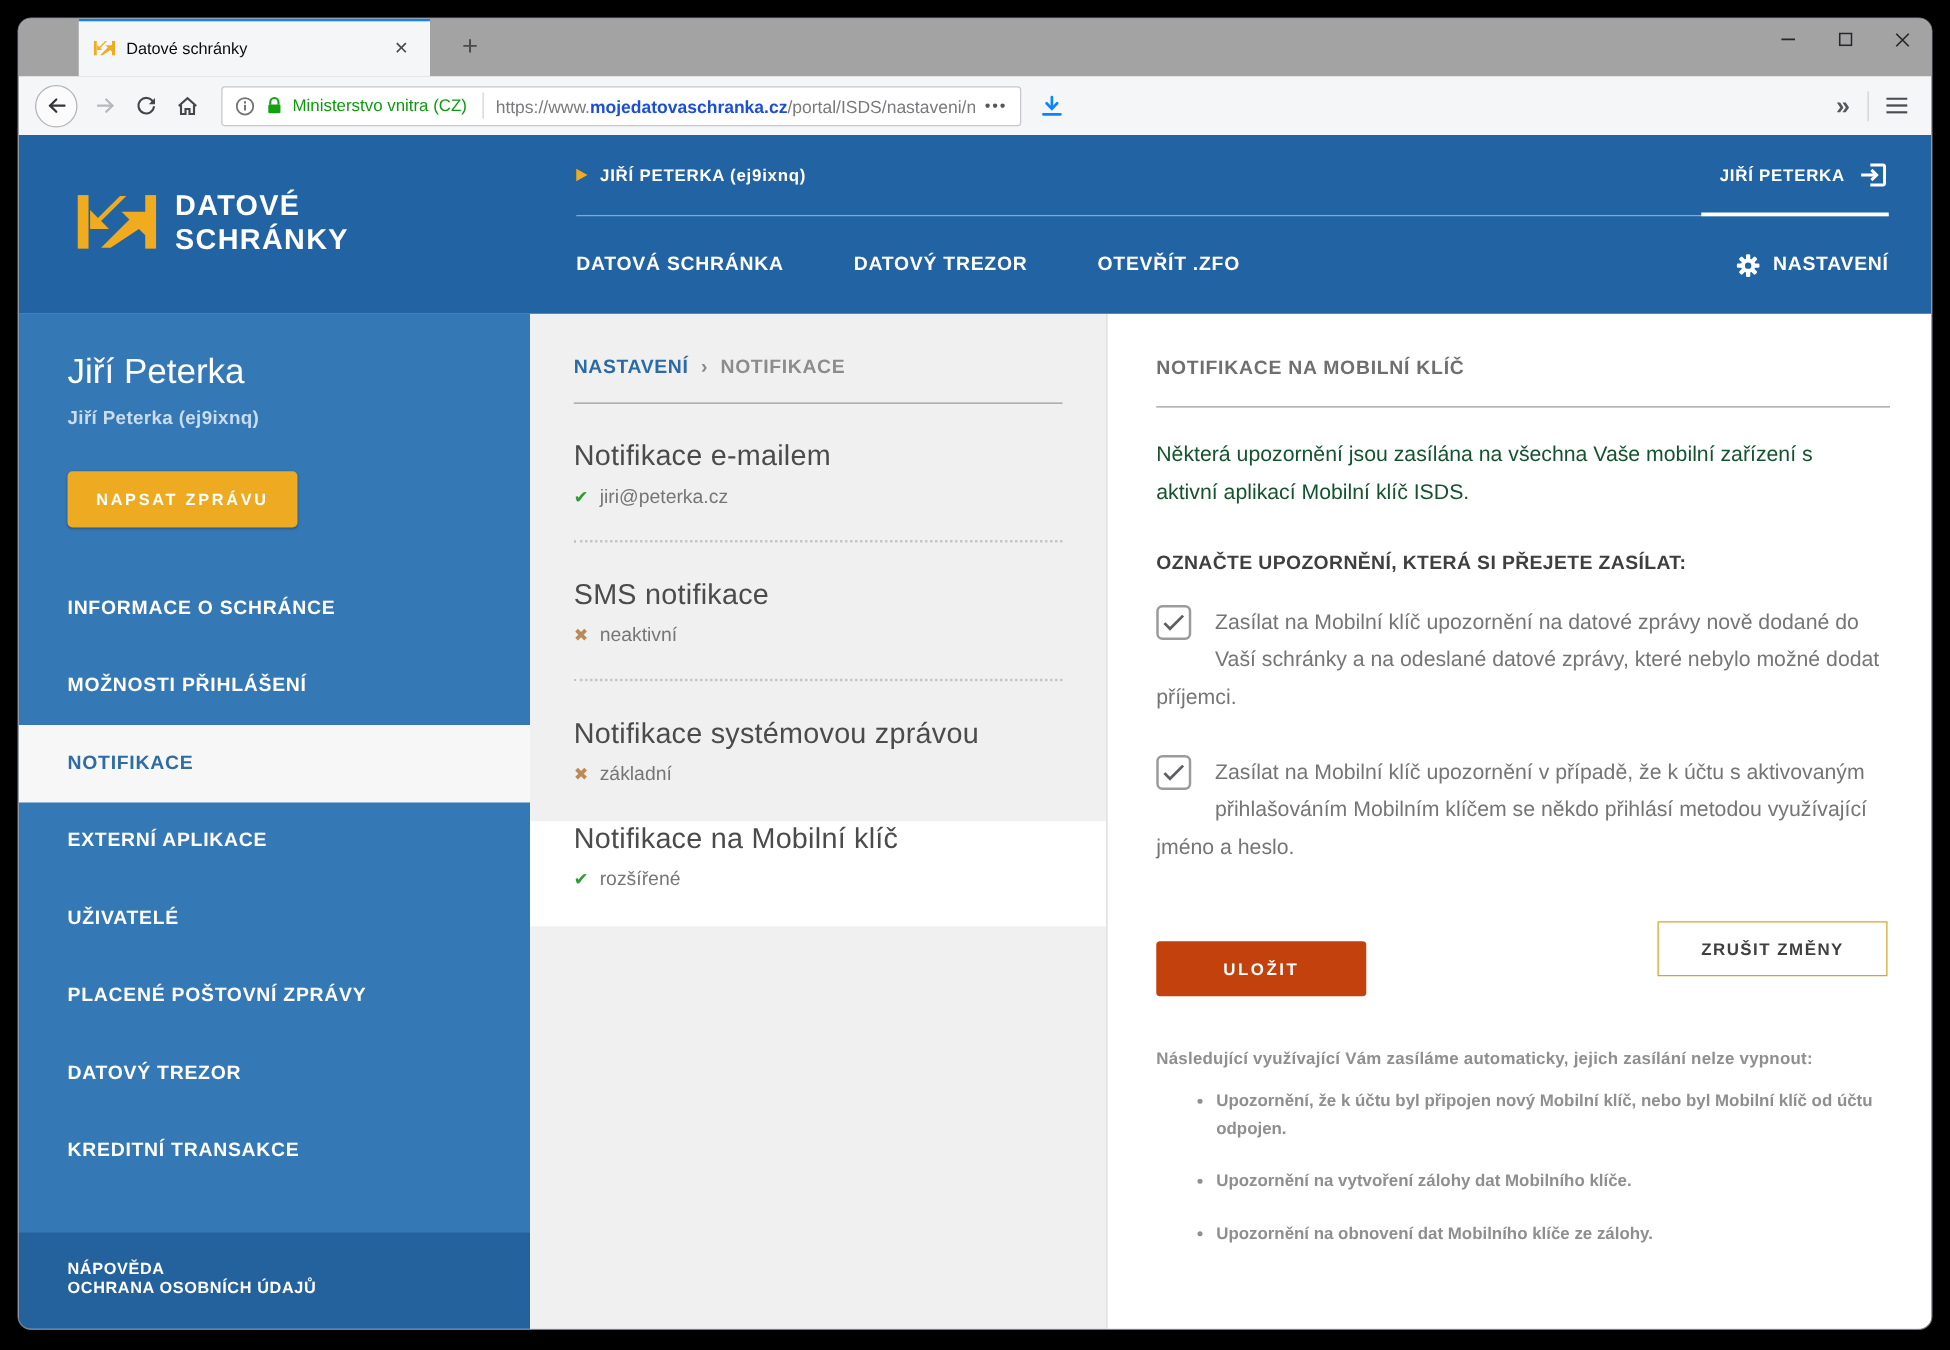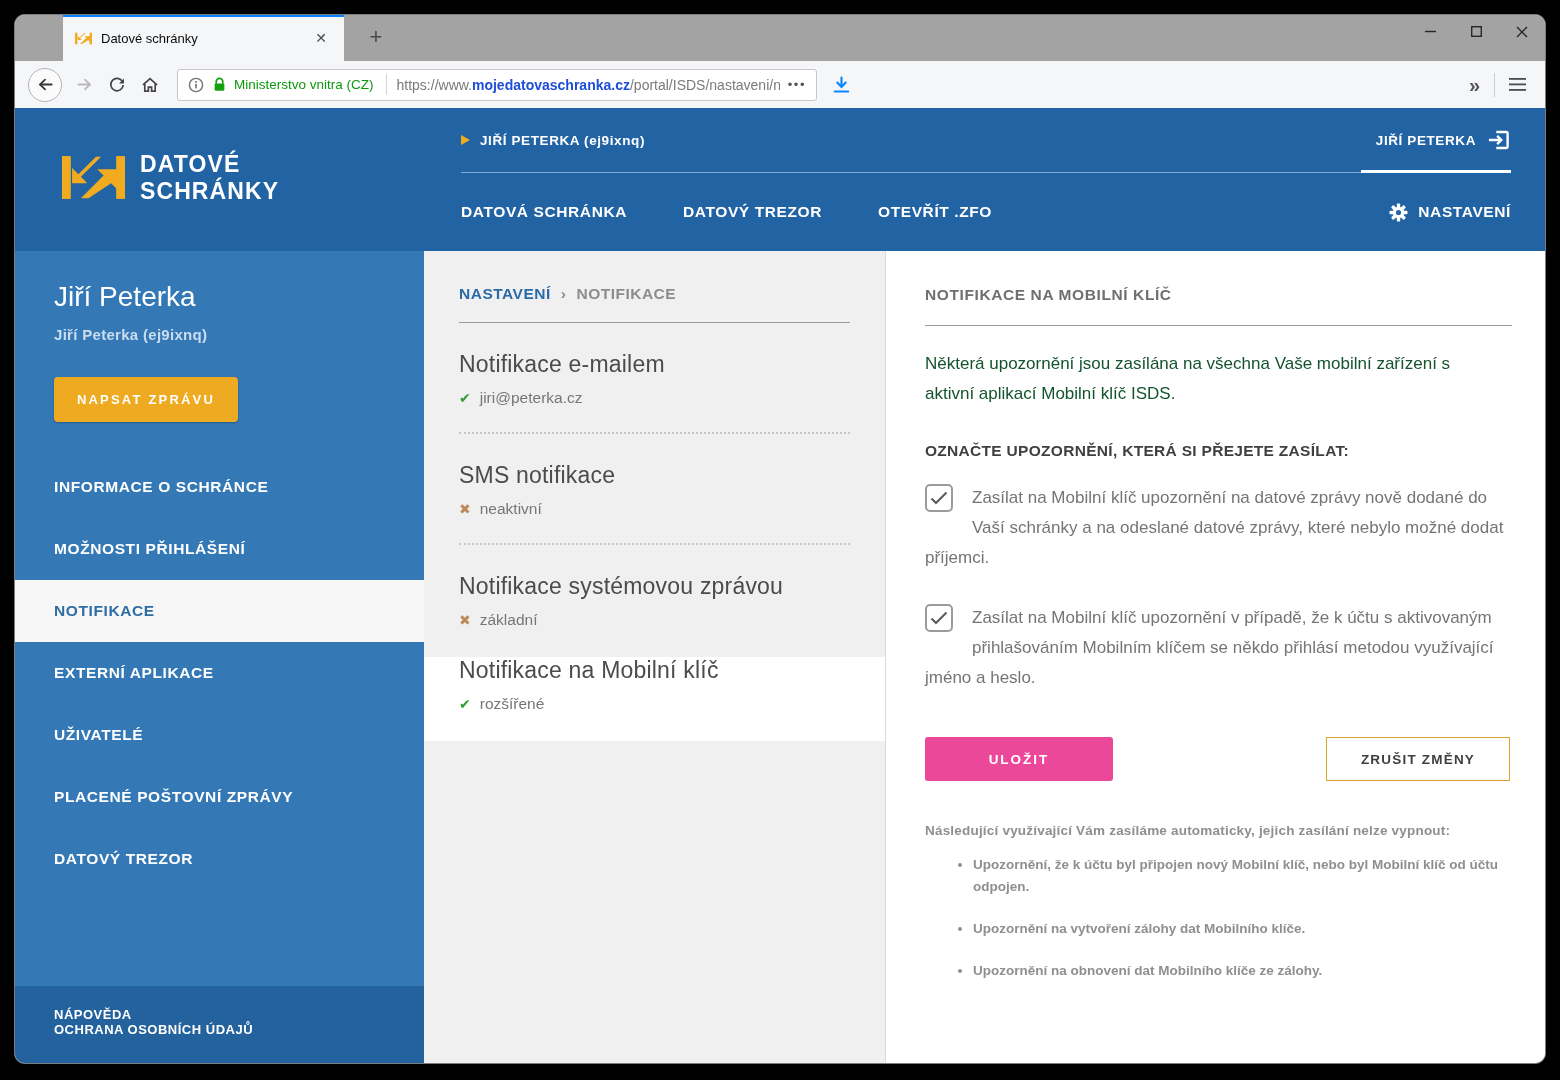--- a/index.html
+++ b/index.html
@@ -92,22 +92,22 @@
   .rc-title{padding-top:35px;font-size:15.5px;font-weight:bold;color:#6f6f6f;letter-spacing:.6px;}
   .rc-hr{margin-top:21px;height:1px;background:#9b9b9b;}
   .rc-intro{margin-top:23px;font-size:17px;color:#14532d;line-height:30px;max-width:572px;}
   .rc-select{margin-top:33px;font-size:15.5px;font-weight:bold;color:#3f3f3f;letter-spacing:.3px;}
   .rc-check{margin-top:23px;font-size:17px;color:#757575;line-height:30px;}
   .rc-check + .rc-check{margin-top:30px;}
   .cbox{float:left;width:28px;height:28px;border:2px solid #9b9b9b;border-radius:5px;background:#fff;
         margin:1px 19px 4px 0;position:relative;}
   .cbox svg{position:absolute;left:3px;top:5px;}
   .rc-buttons{clear:both;margin-top:44px;display:flex;justify-content:space-between;max-width:585px;}
-  .btn-save{width:188px;height:44px;background:#ec4899;border-radius:3px;color:#fff;font-size:13.5px;
-            font-weight:bold;letter-spacing:2px;display:flex;align-items:center;justify-content:center;}
+  .btn-save{width:168px;height:44px;background:#c2410c;border-radius:3px;color:#fff;font-size:13.5px;
+            font-weight:bold;letter-spacing:2px;display:flex;align-items:center;justify-content:center;margin-top:16px;}
   .btn-cancel{width:184px;height:44px;background:#fff;border:1px solid #d8a62a;border-radius:0;
               color:#3f3f3f;font-size:13.5px;font-weight:bold;letter-spacing:1.2px;display:flex;
               align-items:center;justify-content:center;}
   .rc-note{margin-top:42px;font-size:13.5px;font-weight:bold;color:#8f8f8f;letter-spacing:.2px;}
   .rc-bullets{margin:16px 0 0;padding-left:48px;max-width:585px;}
   .rc-bullets li{font-size:13.5px;font-weight:bold;color:#8f8f8f;line-height:22px;margin-bottom:20px;}
 </style>
 </head>
 <body>
 
@@ -283,20 +283,21 @@
         <div class="sb-box">Jiří Peterka (ej9ixnq)</div>
         <div class="sb-compose">NAPSAT ZPRÁVU</div>
         <div class="sb-menu">
           <div class="sb-item">INFORMACE O SCHRÁNCE</div>
           <div class="sb-item">MOŽNOSTI PŘIHLÁŠENÍ</div>
           <div class="sb-item active">NOTIFIKACE</div>
           <div class="sb-item">EXTERNÍ APLIKACE</div>
           <div class="sb-item">UŽIVATELÉ</div>
           <div class="sb-item">PLACENÉ POŠTOVNÍ ZPRÁVY</div>
           <div class="sb-item">DATOVÝ TREZOR</div>
+          <div class="sb-item">KREDITNÍ TRANSAKCE</div>
         </div>
         <div class="sb-footer">
           <div class="sb-flink">NÁPOVĚDA</div>
           <div class="sb-flink">OCHRANA OSOBNÍCH ÚDAJŮ</div>
         </div>
       </div>
 
       <div class="middle">
         <div class="crumbs">
           <span class="crumb-parent">NASTAVENÍ</span>

